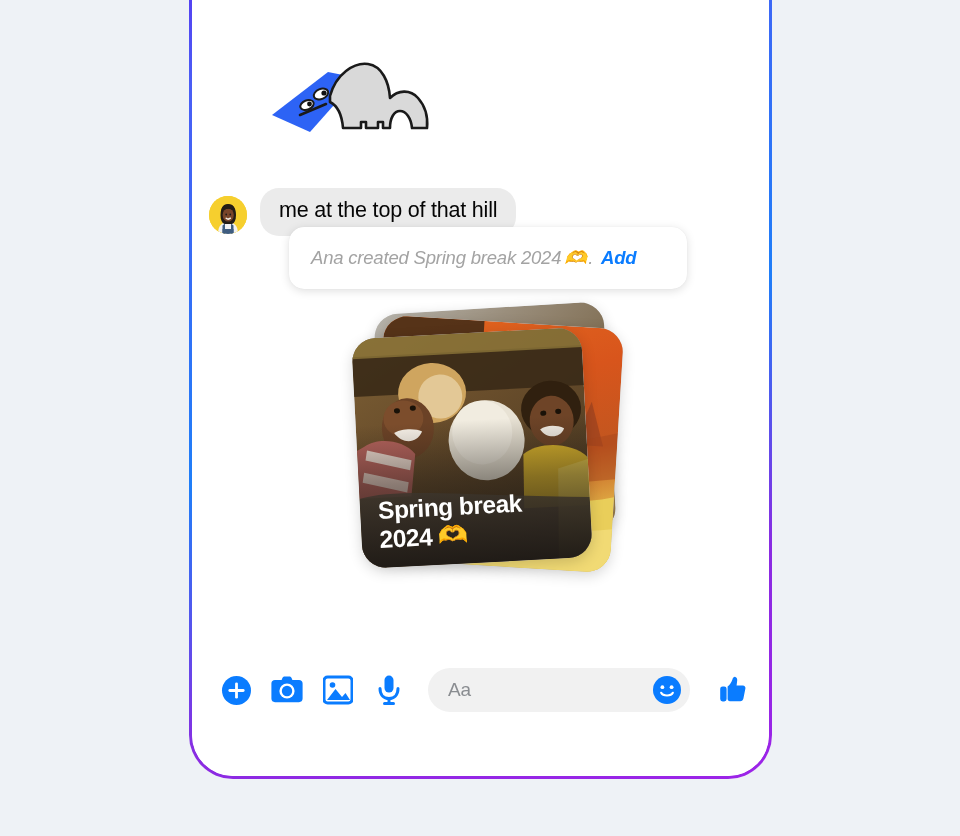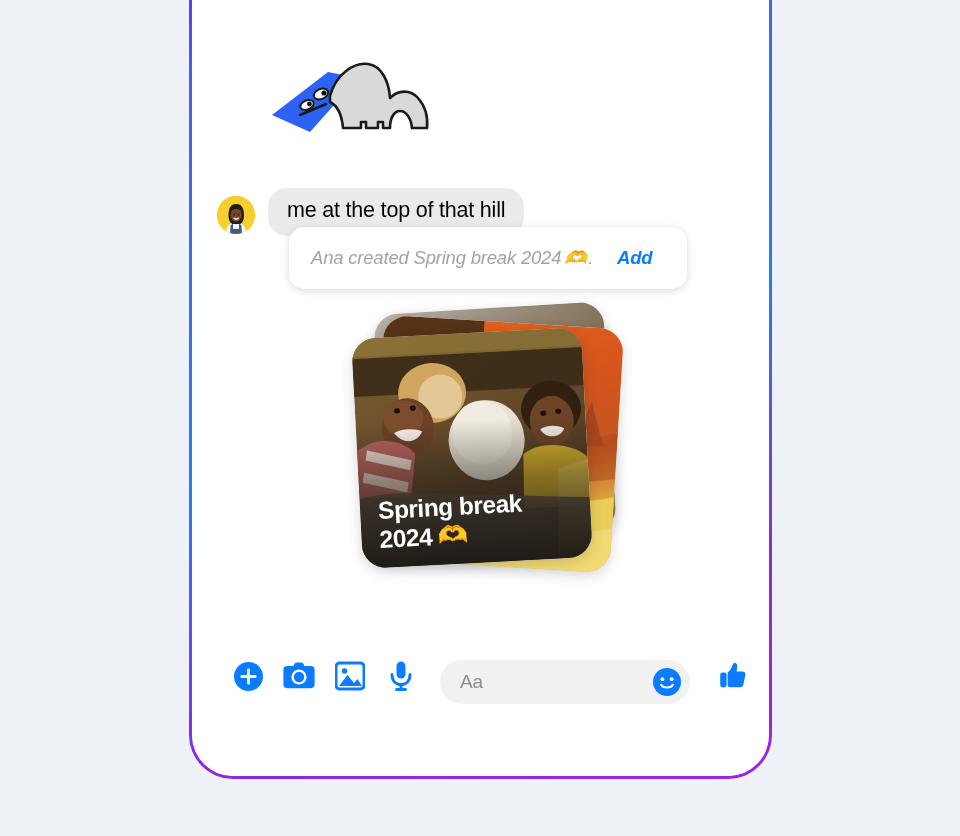--- a/index.html
+++ b/index.html
@@ -71,21 +71,21 @@
     left: 78px;
     top: 113px;
     width: 176px;
     height: 84px;
   }
   #sticker-doodle svg { display: block; width: 100%; height: 100%; }
 
   
   #message-row {
     position: absolute;
-    left: 25px;
+    left: 17px;
     top: 245px;
     display: flex;
     align-items: flex-end;
     gap: 13px;
   }
   #avatar {
     width: 38px; height: 38px;
     border-radius: 50%;
     overflow: hidden;
     flex: 0 0 auto;
@@ -142,21 +142,21 @@
     box-sizing: border-box;
     font-size: 18.5px;
     letter-spacing: -0.2px;
     font-style: italic;
   }
   #album-banner-text { color: #a3a3a3; }
   #album-banner-emoji { margin: 0 1px 0 3px; }
   #album-banner-add {
     color: #0a7cff;
     font-weight: bold;
-    margin-left: 24px;
+    margin-left: 8px;
   }
 
   
   #photo-stack {
     position: absolute;
     left: 140px;
     top: 365px;
     width: 320px;
     height: 285px;
   }
@@ -206,21 +206,22 @@
     width: 165px;
   }
 
   
   #composer {
     position: absolute;
     left: 0; right: 0;
     bottom: 56px;
     height: 60px;
     display: flex;
-    padding: 0 20px 0 40px;
+    align-items: center;
+    padding: 0 20px 0 28px;
     box-sizing: border-box;
     gap: 19px;
   }
   .composer-icon {
     width: 32px; height: 32px;
     flex: 0 0 auto;
     display: flex;
     align-items: center;
     justify-content: center;
     cursor: pointer;

